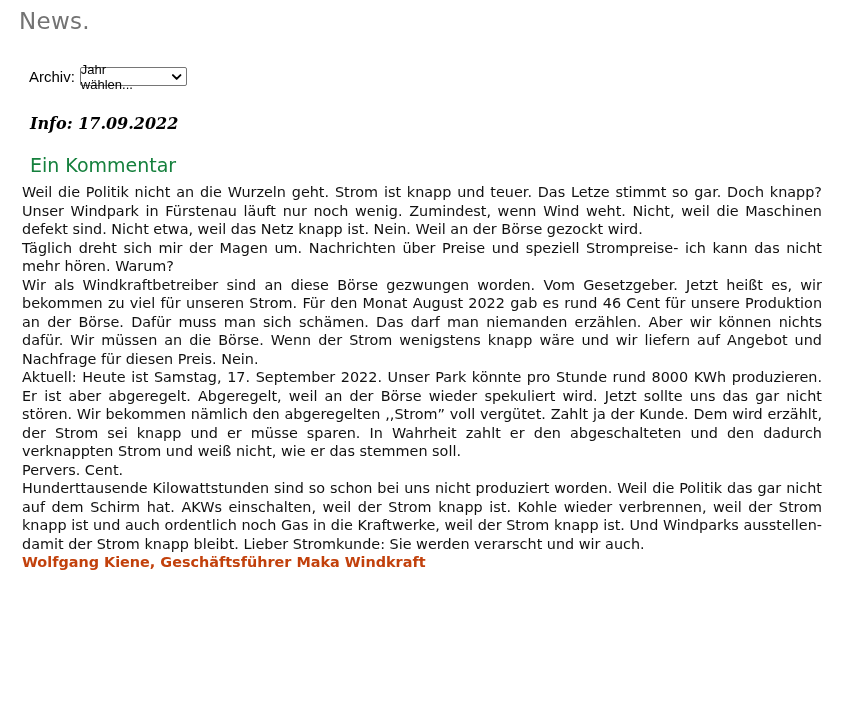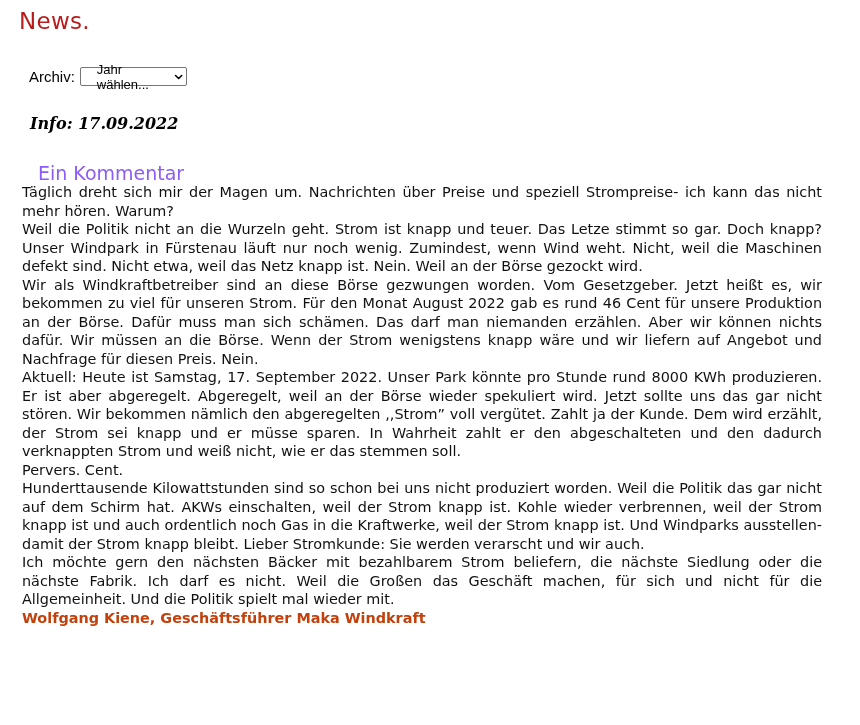--- a/index.html
+++ b/index.html
@@ -16,21 +16,21 @@
     color: #111111;
   }
   .page-title {
     position: absolute;
     left: 19px;
     top: 8px;
     margin: 0;
     font-family: "DejaVu Sans", sans-serif;
     font-weight: normal;
     font-size: 23px;
-    color: #b91c1c;
+    color: #737373;
     letter-spacing: 0.3px;
   }
   .archive-row {
     position: absolute;
     left: 19px;
     top: 67px;
     font-family: "Liberation Sans", sans-serif;
     font-size: 15px;
     color: #000;
     display: flex;
@@ -40,21 +40,21 @@
     margin-right: 5px;
     margin-left: 10px;
   }
   .year-select {
     display: inline-flex;
     align-items: center;
     height: 19px;
     border: 1px solid #767676;
     border-radius: 2px;
     background: #fff;
-    padding: 0 3px 0 16px;
+    padding: 0 3px 0 0;
     font-family: "Liberation Sans", sans-serif;
     font-size: 13px;
     color: #000;
     cursor: pointer;
     box-sizing: border-box;
     width: 107px;
     justify-content: space-between;
     gap: 14px;
   }
   .chevron-icon {
@@ -70,25 +70,25 @@
     font-family: "DejaVu Serif", serif;
     font-style: italic;
     font-weight: bold;
     font-size: 16px;
     color: #000;
   }
   .article-title {
     position: absolute;
     left: 22px;
     top: 146px;
-    margin: 16px;
+    margin: 8px;
     font-family: "DejaVu Sans", sans-serif;
     font-weight: normal;
     font-size: 19px;
-    color: #8b5cf6;
+    color: #15803d;
   }
   .article-body {
     position: absolute;
     left: 22px;
     top: 183px;
     width: 800px;
     margin: 0;
     font-family: "DejaVu Sans", sans-serif;
     font-size: 14.4px;
     line-height: 18.5px;
@@ -117,21 +117,20 @@
       <path d="M2 4 L6 8 L10 4" fill="none" stroke="#000" stroke-width="2" stroke-linecap="round" stroke-linejoin="round"></path>
     </svg>
   </div>
 </div>
 
 <h2 class="info-heading">Info: 17.09.2022</h2>
 
 <h3 class="article-title">Ein Kommentar</h3>
 
 <div class="article-body">
+  <p>Weil die Politik nicht an die Wurzeln geht. Strom ist knapp und teuer. Das Letze stimmt so gar. Doch knapp? Unser Windpark in Fürstenau läuft nur noch wenig. Zumindest, wenn Wind weht. Nicht, weil die Maschinen defekt sind. Nicht etwa, weil das Netz knapp ist. Nein. Weil an der Börse gezockt wird.</p>
   <p>Täglich dreht sich mir der Magen um. Nachrichten über Preise und speziell Strompreise- ich kann das nicht mehr hören. Warum?</p>
-  <p>Weil die Politik nicht an die Wurzeln geht. Strom ist knapp und teuer. Das Letze stimmt so gar. Doch knapp? Unser Windpark in Fürstenau läuft nur noch wenig. Zumindest, wenn Wind weht. Nicht, weil die Maschinen defekt sind. Nicht etwa, weil das Netz knapp ist. Nein. Weil an der Börse gezockt wird.</p>
   <p>Wir als Windkraftbetreiber sind an diese Börse gezwungen worden. Vom Gesetzgeber. Jetzt heißt es, wir bekommen zu viel für unseren Strom. Für den Monat August 2022 gab es rund 46 Cent für unsere Produktion an der Börse. Dafür muss man sich schämen. Das darf man niemanden erzählen. Aber wir können nichts dafür. Wir müssen an die Börse. Wenn der Strom wenigstens knapp wäre und wir liefern auf Angebot und Nachfrage für diesen Preis. Nein.</p>
   <p>Aktuell: Heute ist Samstag, 17. September 2022. Unser Park könnte pro Stunde rund 8000 KWh produzieren. Er ist aber abgeregelt. Abgeregelt, weil an der Börse wieder spekuliert wird. Jetzt sollte uns das gar nicht stören. Wir bekommen nämlich den abgeregelten ,,Strom” voll vergütet. Zahlt ja der Kunde. Dem wird erzählt, der Strom sei knapp und er müsse sparen. In Wahrheit zahlt er den abgeschalteten und den dadurch verknappten Strom und weiß nicht, wie er das stemmen soll.</p>
   <p>Pervers. Cent.</p>
   <p>Hunderttausende Kilowattstunden sind so schon bei uns nicht produziert worden. Weil die Politik das gar nicht auf dem Schirm hat. AKWs einschalten, weil der Strom knapp ist. Kohle wieder verbrennen, weil der Strom knapp ist und auch ordentlich noch Gas in die Kraftwerke, weil der Strom knapp ist. Und Windparks ausstellen- damit der Strom knapp bleibt. Lieber Stromkunde: Sie werden verarscht und wir auch.</p>
-  <p>Ich möchte gern den nächsten Bäcker mit bezahlbarem Strom beliefern, die nächste Siedlung oder die nächste Fabrik. Ich darf es nicht. Weil die Großen das Geschäft machen, für sich und nicht für die Allgemeinheit. Und die Politik spielt mal wieder mit.</p>
   <p class="signature">Wolfgang Kiene, Geschäftsführer Maka Windkraft</p>
 </div>
 
 </body></html>

